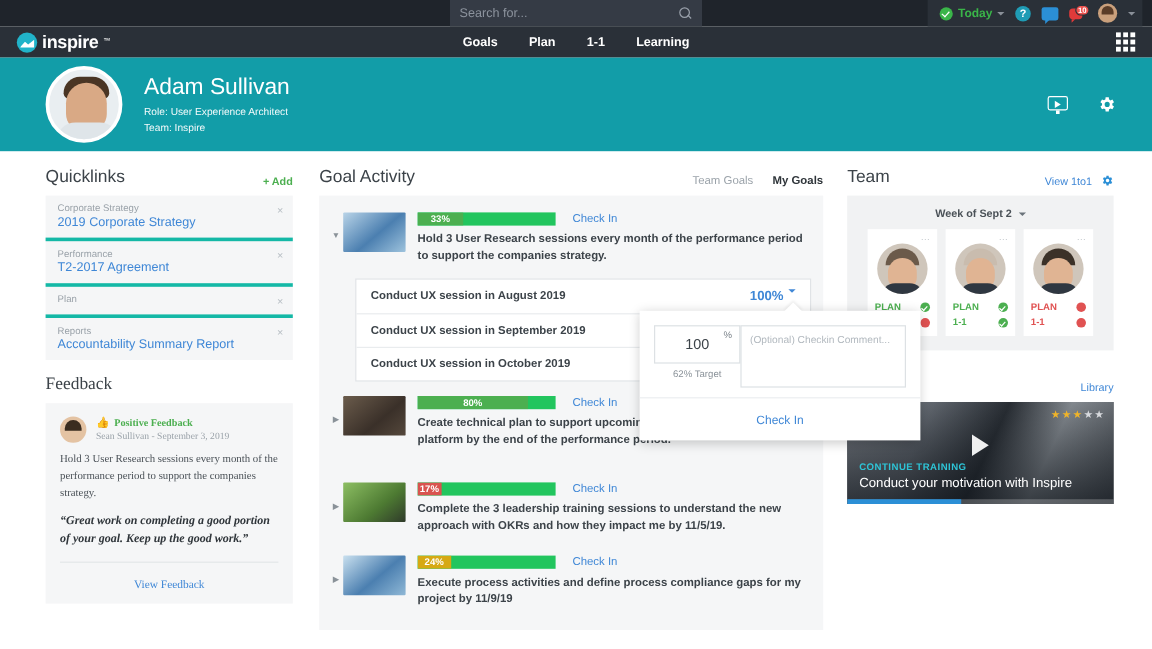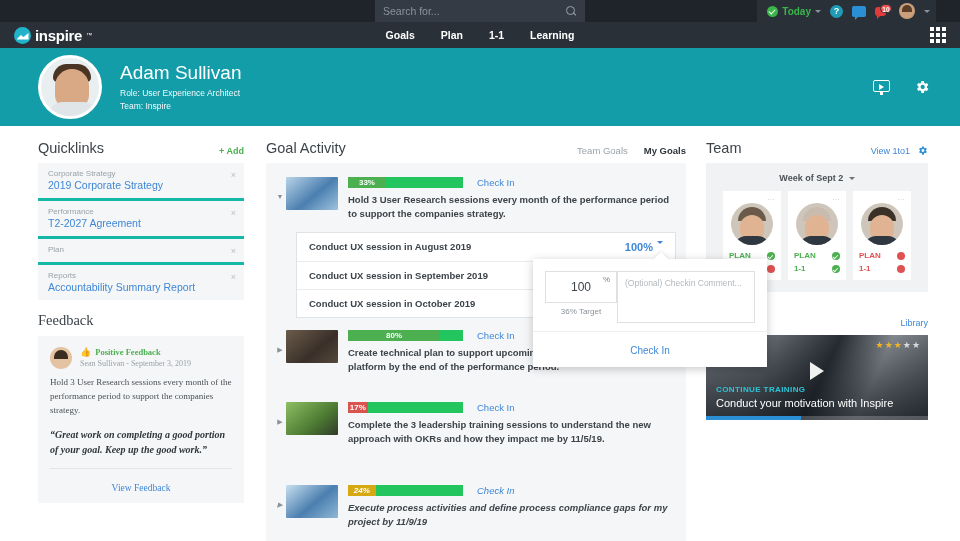--- a/index.html
+++ b/index.html
@@ -28,21 +28,21 @@
   .mag { width: 11px; height: 11px; position: relative; flex: none; }
   .mag::before {
     content:""; position:absolute; left:0; top:0; width:7px; height:7px;
     border:1.4px solid #9aa1ab; border-radius:50%;
   }
   .mag::after {
     content:""; position:absolute; left:6.5px; top:6.5px; width:4px; height:1.4px;
     background:#9aa1ab; transform:rotate(45deg); transform-origin:left center;
   }
   .util-right {
-    position: absolute; right: 24px; top: 0; height: 22px;
+    position: absolute; right: 8px; top: 0; height: 22px;
     display: flex; align-items: center; gap: 9px;
     background: #2a3038; padding: 0 6px 0 10px;
   }
   .today-chip { display:flex; align-items:center; gap:4px; }
   .today-check {
     width: 11px; height: 11px; border-radius: 50%; background:#3ab549;
     position: relative; flex: none;
   }
   .today-check::after {
     content:""; position:absolute; left:3px; top:2.6px; width:3px; height:5px;
@@ -346,21 +346,21 @@
       </div>
 
       <div class="ql-card">
         <div class="ql-item">
           <div class="ql-cat">Corporate Strategy</div>
           <div class="ql-link">2019 Corporate Strategy</div>
           <span class="ql-x">×</span>
         </div>
         <div class="ql-item">
           <div class="ql-cat">Performance</div>
-          <div class="ql-link">T2-2027 Agreement</div>
+          <div class="ql-link">T2-2017 Agreement</div>
           <span class="ql-x">×</span>
         </div>
         <div class="ql-item">
           <div class="ql-cat">Plan</div>
           <span class="ql-x">×</span>
         </div>
         <div class="ql-item">
           <div class="ql-cat">Reports</div>
           <div class="ql-link">Accountability Summary Report</div>
           <span class="ql-x">×</span>
@@ -459,21 +459,21 @@
                 <span class="bar-fill" id="bar2" style="width: 17%; background: rgb(217, 83, 79);">
                   <span class="bar-pct">17%</span>
                 </span>
               </span>
               <span class="chk-link">Check In</span>
             </div>
             <div class="goal-desc">Complete the 3 leadership training sessions to understand the new approach with OKRs and how they impact me by 11/5/19.</div>
           </div>
         </div>
 
-        <div class="goal-row" style="margin-top:26px;font-style:italic;">
+        <div class="goal-row" style="margin-top:4px;">
           <span class="goal-caret">▶</span>
           <span class="goal-thumb" style="background:linear-gradient(140deg,#c9e0ef,#4b7fb0 55%,#8fb8d6);"></span>
           <div class="goal-main">
             <div class="goal-barline">
               <span class="bar-track">
                 <span class="bar-fill" id="bar3" style="width: 24%; background: rgb(214, 169, 19);">
                   <span class="bar-pct">24%</span>
                 </span>
               </span>
               <span class="chk-link">Check In</span>
@@ -581,21 +581,21 @@
   </div>
 
   <div class="popover">
     <span class="pop-arrow"></span>
     <div class="pop-body">
       <div>
         <div class="pop-num">
           <input value="100" style="">
           <span class="pop-pct-sym">%</span>
         </div>
-        <div class="pop-target">36% Target</div>
+        <div class="pop-target">62% Target</div>
       </div>
       <div class="pop-comment">
         <textarea placeholder="(Optional) Checkin Comment..." style=""></textarea>
       </div>
     </div>
     <div class="pop-foot">
       <span>Check In</span>
     </div>
   </div>
 

